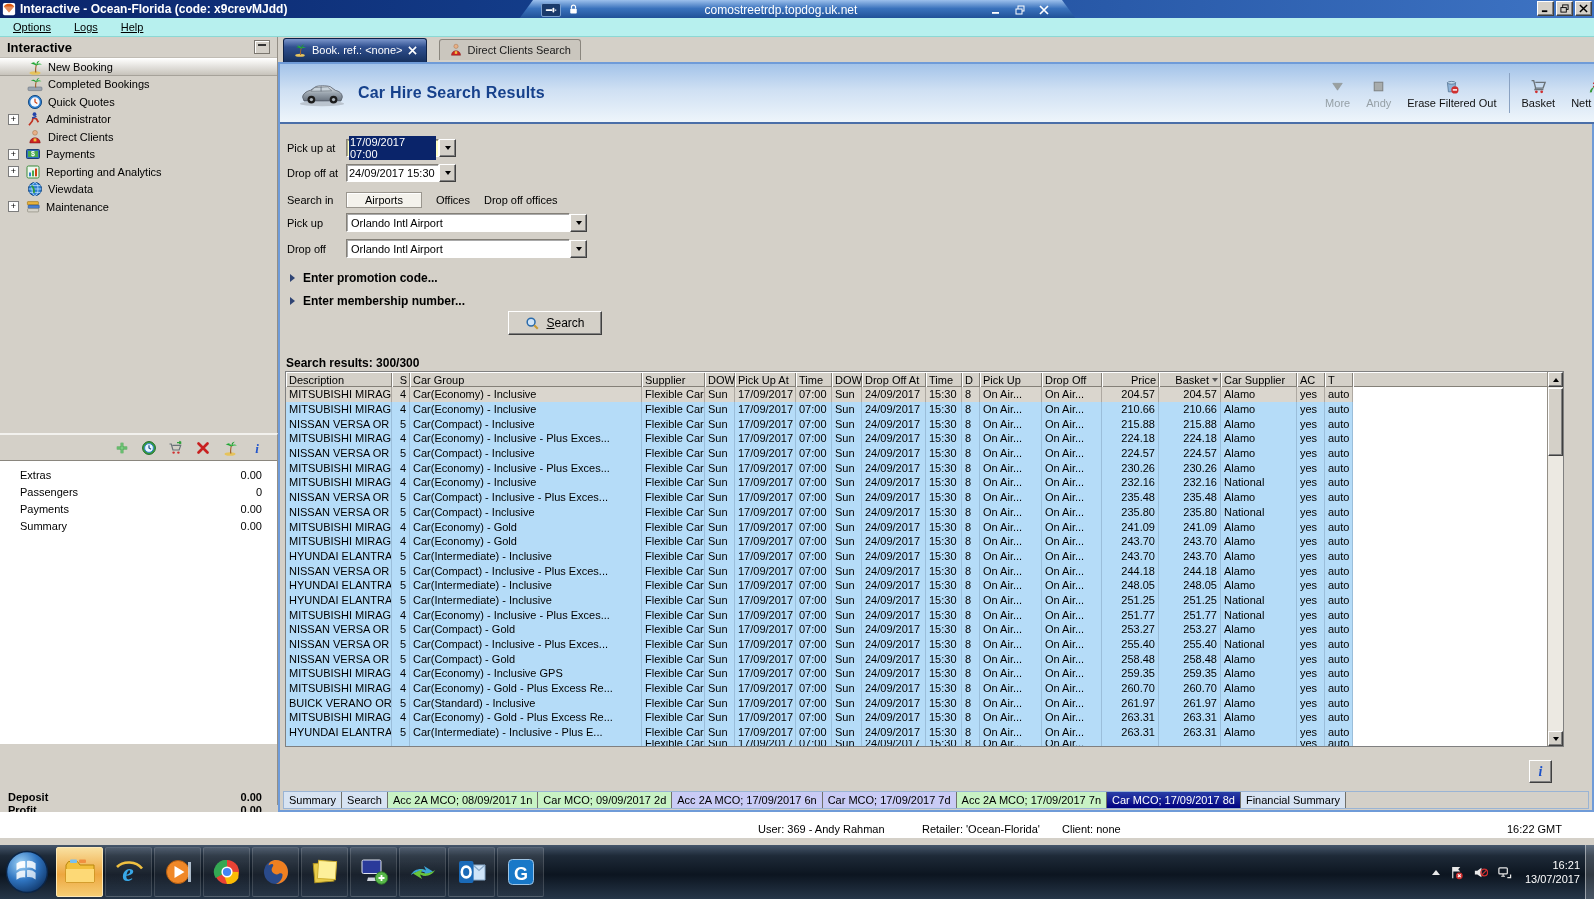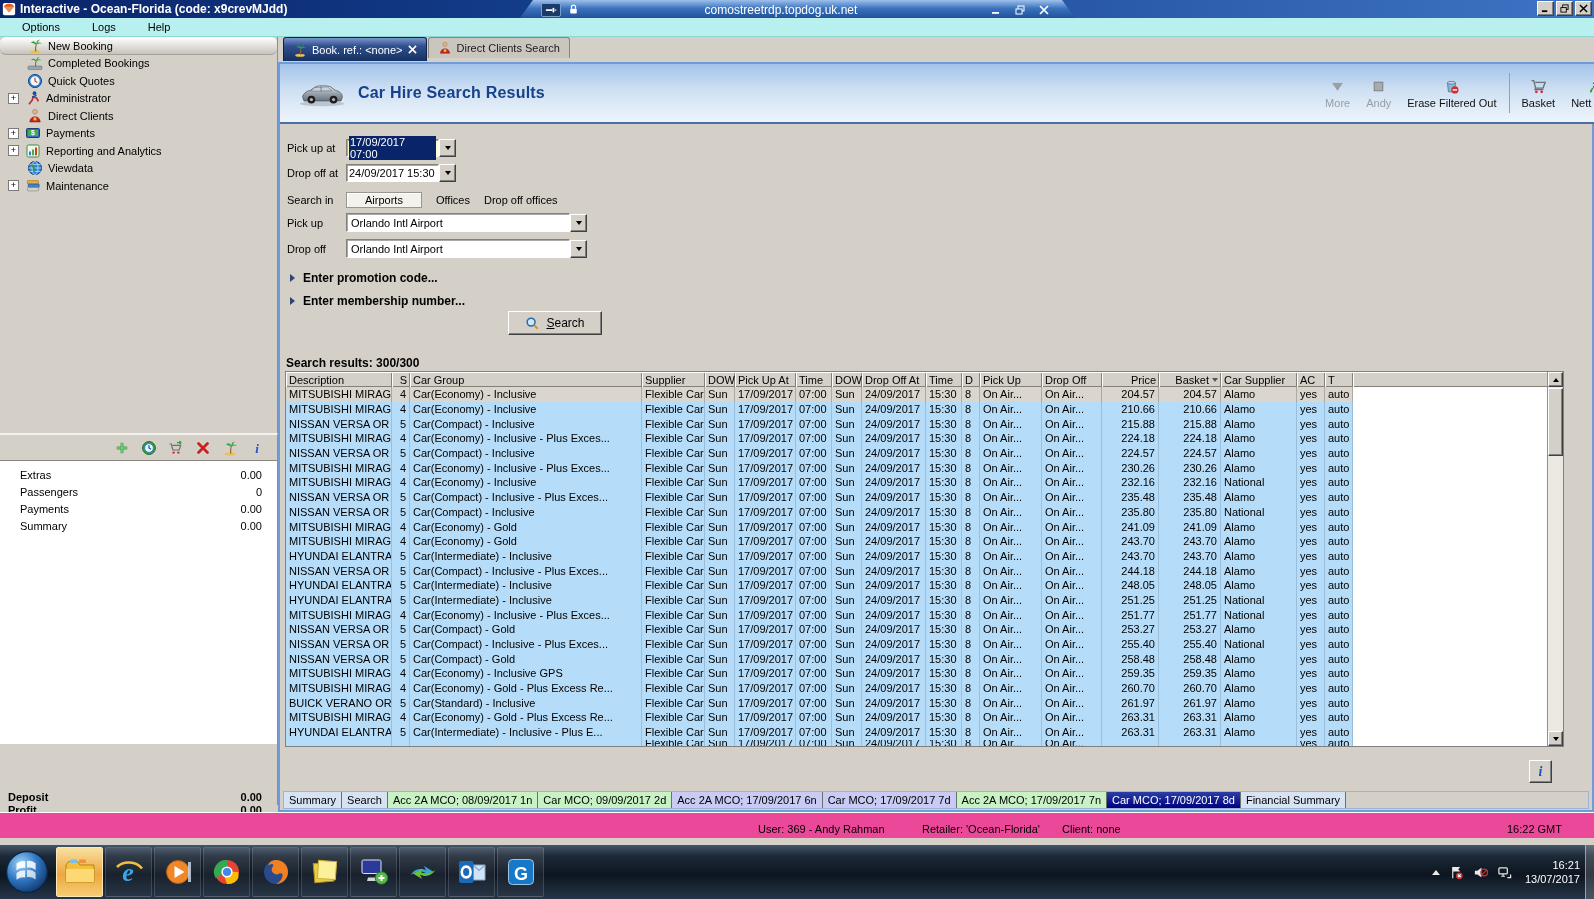--- a/index.html
+++ b/index.html
@@ -23,30 +23,30 @@
     clip-path:polygon(14px 0,calc(100% - 14px) 0,100% 100%,0 100%);
     display:flex; align-items:center; color:#fff; font-weight:normal; font-size:12px; padding:0 22px; }
   #rdp-pin { width:20px; height:14px; background:#1a3a6a; border:1px solid #7aa0d0; border-radius:2px;
     display:flex; align-items:center; justify-content:center; margin-right:6px; }
   #rdp-title { flex:1; text-align:center; white-space:nowrap; }
   .rdp-btn { width:20px; height:15px; display:flex; align-items:center; justify-content:center; margin-left:4px; }
 
   
   #menubar { left:0; top:18px; width:1594px; height:19px; background:#b7f0ee;
     display:flex; align-items:center; border-bottom:1px solid #8cd8d4; }
-  .menu-item { padding:0 10px 0 22px; }
+  .menu-item { padding:0 10px 0 13px;text-decoration:underline; }
 
   
   #sidebar { left:0; top:37px; width:278px; height:396px; background:#d4d0c8; border-right:1px solid #948f86; }
   #sidebar-header { height:21px; display:flex; align-items:center; padding:0 7px;
     font-weight:bold; font-size:13px; border-bottom:1px solid #c0bcb4; }
   #sidebar-collapse { margin-left:auto; width:16px; height:14px; background:#d4d0c8;
     border:1px solid #7a766e; box-shadow:inset 1px 1px 0 #fff; position:relative; }
   #sidebar-collapse::after { content:""; position:absolute; left:3px; top:3px; width:8px; height:2px; background:#333; }
-  .tree-item { height:17.5px; display:flex; align-items:center; padding-left:8px;border-radius:6px; }
+  .tree-item { height:17.5px; display:flex; align-items:center; padding-left:8px; }
   .tree-item.selected { background:linear-gradient(180deg,#fdfdfc,#c7c3bb); border-top:1px solid #fff; border-bottom:1px solid #a6a29a; }
   .tree-item .expand { width:11px; height:11px; border:1px solid #7c7c7c; background:#fff; font-size:9px;
     line-height:9px; text-align:center; margin-right:6px; flex:none; }
   .tree-item .no-expand { width:19px; flex:none; }
   .tree-item .ticon { width:16px; height:16px; margin-right:5px; flex:none; }
   .tree-item .ticon svg { width:16px; height:16px; }
 
   
   #booking-panel { left:0; top:433px; width:278px; height:372px; background:#d4d0c8;
     border-right:1px solid #948f86; border-top:2px solid #f2f1ee; }
@@ -62,21 +62,21 @@
   #bkc-toolbar .bk-icon svg { width:16px; height:16px; }
   #bkc-list { background:#fff; height:284px; border-top:1px solid #8a867e; padding-top:5px; }
   .bkc-row { display:flex; height:17px; align-items:center; padding:0 15px 0 20px; }
   .bkc-row .v { margin-left:auto; }
   #bkc-summary { height:41px; padding:1px 15px 0 8px;margin-top:45px; }
   .sum-row { display:flex; height:13.5px; font-weight:bold; align-items:center; }
   .sum-row .v { margin-left:auto; }
 
   
   #main { left:278px; top:37px; width:1316px; height:775px; background:#d4d0c8; }
-  #main-tabbar { height:25px; display:flex; align-items:flex-start; padding-left:5px; gap:1px; }
+  #main-tabbar { height:25px; display:flex; align-items:center; padding-left:5px; gap:12px; }
   .main-tab { display:flex; align-items:center; gap:5px; padding:0 9px; border-radius:3px 3px 0 0; white-space:nowrap; }
   .main-tab .mt-icon svg { width:14px; height:14px; }
   .main-tab.active { height:24px; background:linear-gradient(180deg,#7b96cc 0%,#30508f 35%,#16315f 100%);
     color:#fff; border:1px solid #0e2248; border-bottom:none; }
   .main-tab.inactive { height:21px; background:#cac6be; color:#1a1a1a; border:1px solid #8a867e; border-bottom:none; }
   #main-content { position:absolute; left:0; top:25px; width:1316px; height:750px;
     border:2px solid #6f9bd8; background:#d4d0c8; }
 
   
   #ch-header { position:absolute; left:0; top:0; width:1472px; height:60px;
@@ -148,21 +148,21 @@
     font-family:"Liberation Serif",serif; font-style:italic; font-weight:bold; font-size:14px; color:#1a50c8; }
   #bottom-tabs { position:absolute; left:3px; top:727px; height:18px; width:1306px;
     display:flex; border:1px solid #9ab4d4; background:#d4d0c8; align-items:stretch; }
   .btab { border-right:1px solid #70706a; padding:0 5px; display:flex; align-items:center;
     white-space:nowrap; background:#d7e3f2; }
   .btab.green { background:#c8f2c4; }
   .btab.lavender { background:#c9cbf5; }
   .btab.navy { background:linear-gradient(180deg,#2a3fa8,#000080); color:#fff; }
 
   
-  #statusbar { left:0; top:812px; width:1594px; height:26px; background:#ec4899; border-top:1px solid #fff;padding-left:48px; }
+  #statusbar { left:0; top:812px; width:1594px; height:26px; background:#ffffff; border-top:1px solid #fff;padding-left:48px; }
   #statusbar span { position:absolute; top:10px; }
   #sb-user { left:758px; } #sb-retailer { left:922px; } #sb-client { left:1062px; }
   #sb-gmt { right:32px; }
 
   
   #taskbar { left:0; top:845px; width:1594px; height:54px;
     background:linear-gradient(180deg,#45566b 0%,#1e2a38 20%,#0c1520 55%,#263648 100%); }
   #start-orb { position:absolute; left:3px; top:3px; width:48px; height:48px; }
   #task-icons { position:absolute; left:56px; top:2px; height:50px; display:flex; gap:2px; }
   .task-icon { width:47px; height:50px; display:flex; align-items:center; justify-content:center;
@@ -242,20 +242,24 @@
     </span>
 </div>
 
 <div id="menubar" class="abs">
     <span class="menu-item">Options</span>
     <span class="menu-item">Logs</span>
     <span class="menu-item">Help</span>
   </div>
 
 <div id="sidebar" class="abs">
+  <div id="sidebar-header">
+    <span>Interactive</span>
+    <span id="sidebar-collapse"></span>
+  </div>
   <div id="tree">
       <div class="tree-item selected">
         <span class="no-expand"></span>
         <span class="ticon">
           <svg viewBox="0 0 16 16">
             <ellipse cx="8" cy="14" rx="5.5" ry="1.8" fill="#e6c35c"></ellipse>
             <path d="M8.1 13.6C7.8 10.4 8.2 7.6 9 5.4l1 .3C9.2 8 9 10.6 9.4 13.6z" fill="#a0622d"></path>
             <path d="M9.3 5.6C7.8 3.8 5.4 3.4 3.6 4.8c2 .1 3.7.8 5.1 1.6z" fill="#1e9e30"></path>
             <path d="M9.3 5.6c1.8-1.6 4.2-1.4 5.6.2-2-.5-3.8-.3-5.2.6z" fill="#26b83c"></path>
             <path d="M9.5 5.8c-.3-2.4 1.3-4 3.5-4-1.6 1-2.4 2.3-2.6 4z" fill="#1e9e30"></path>

